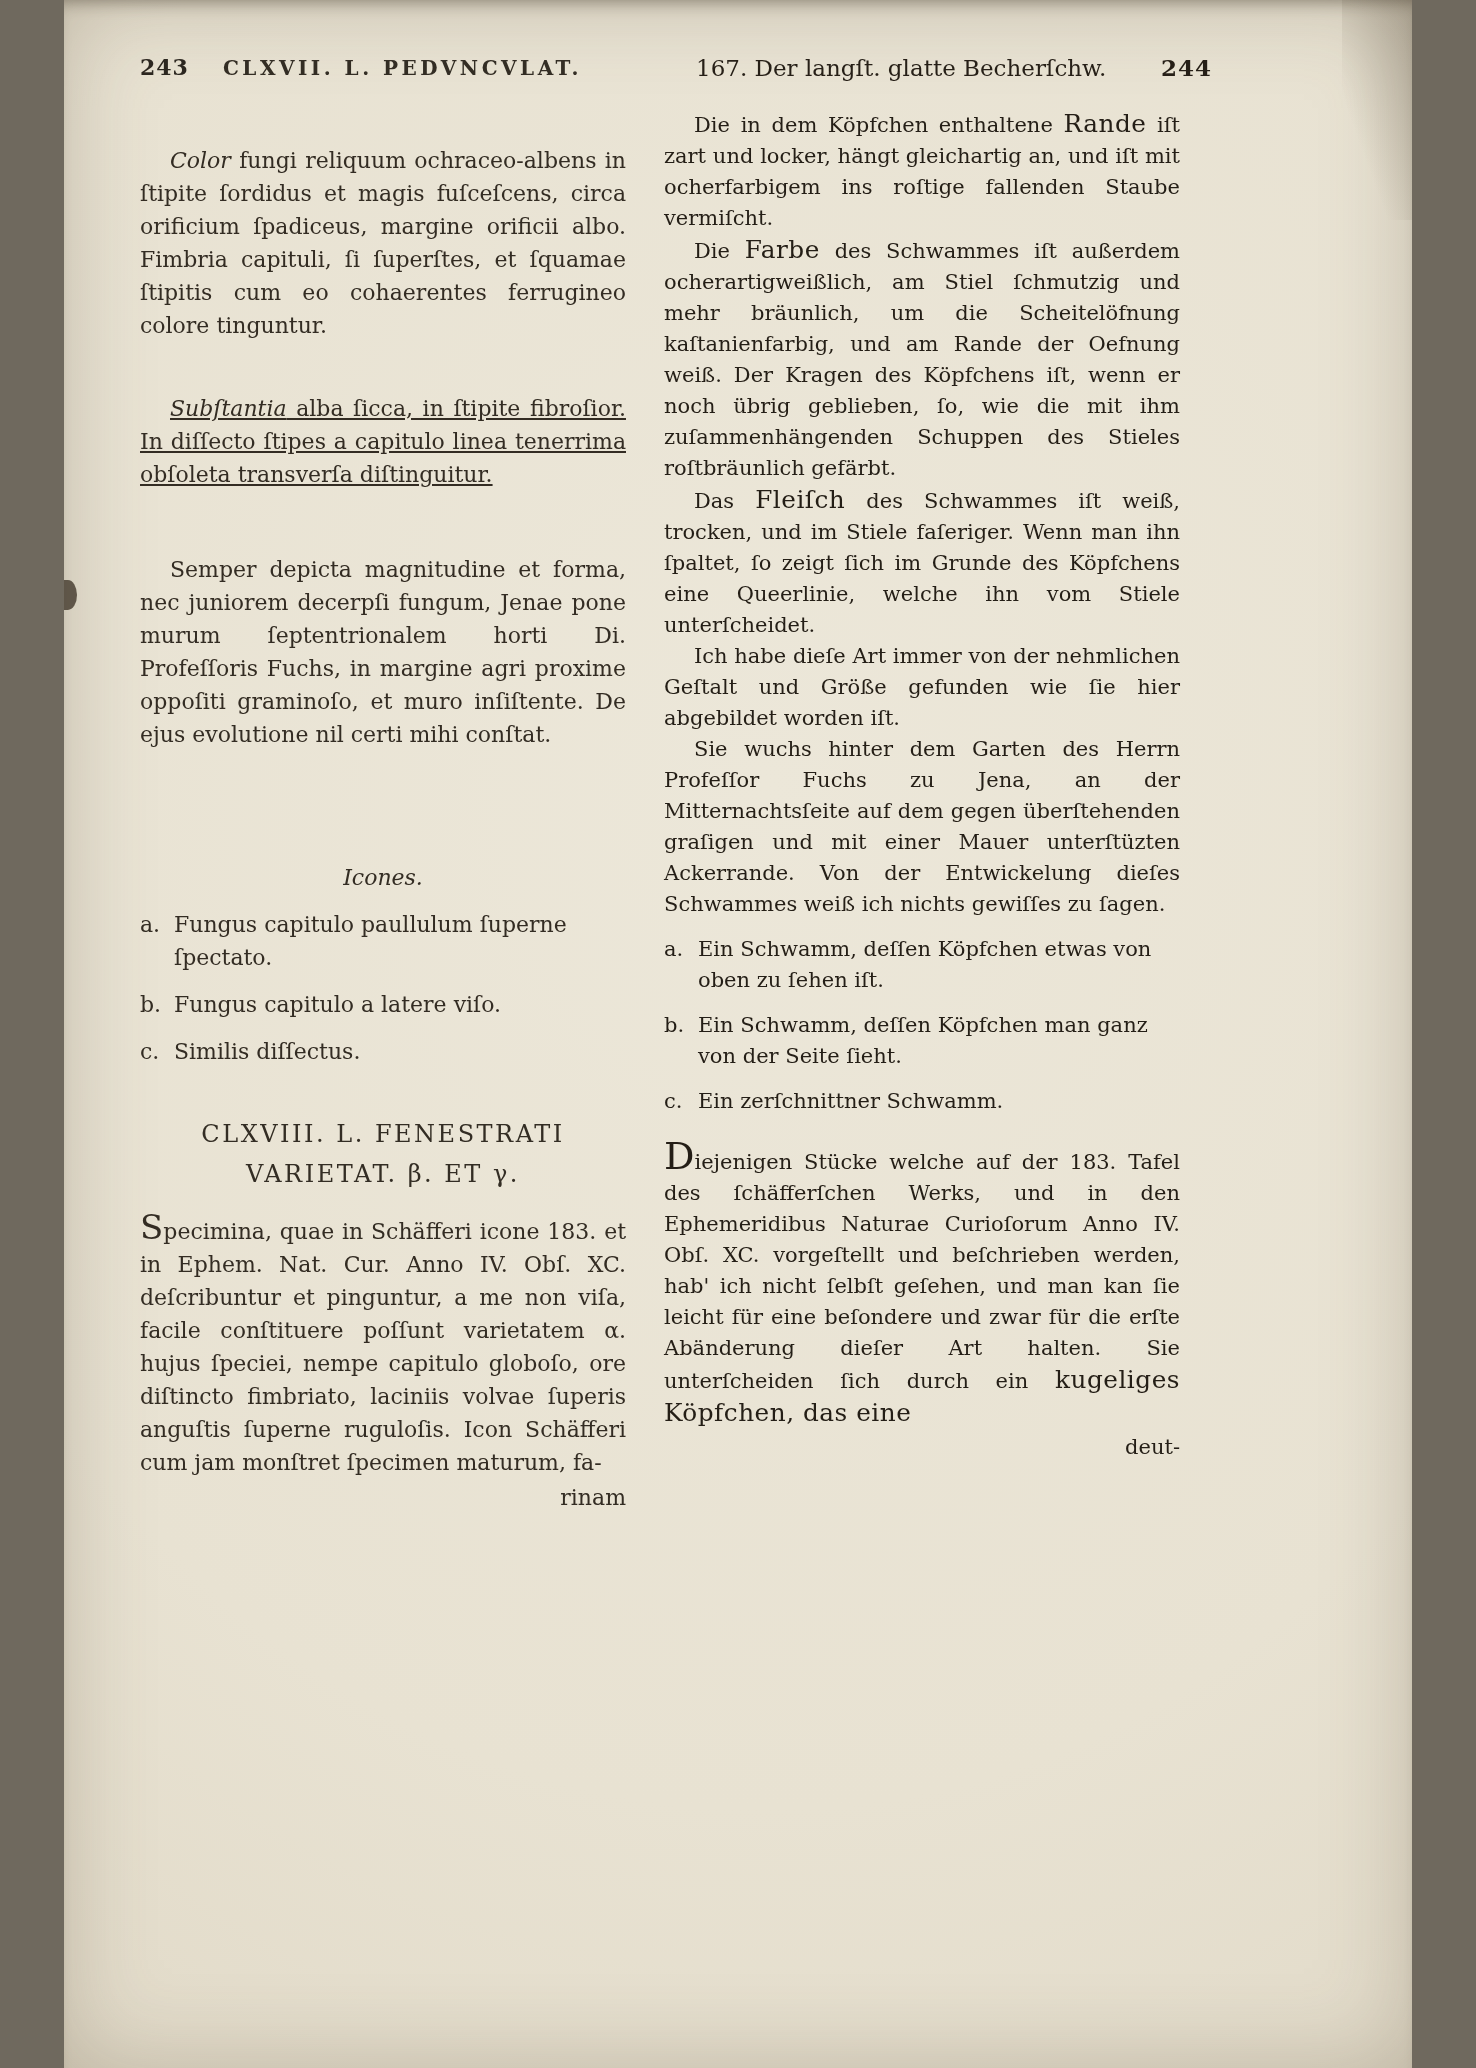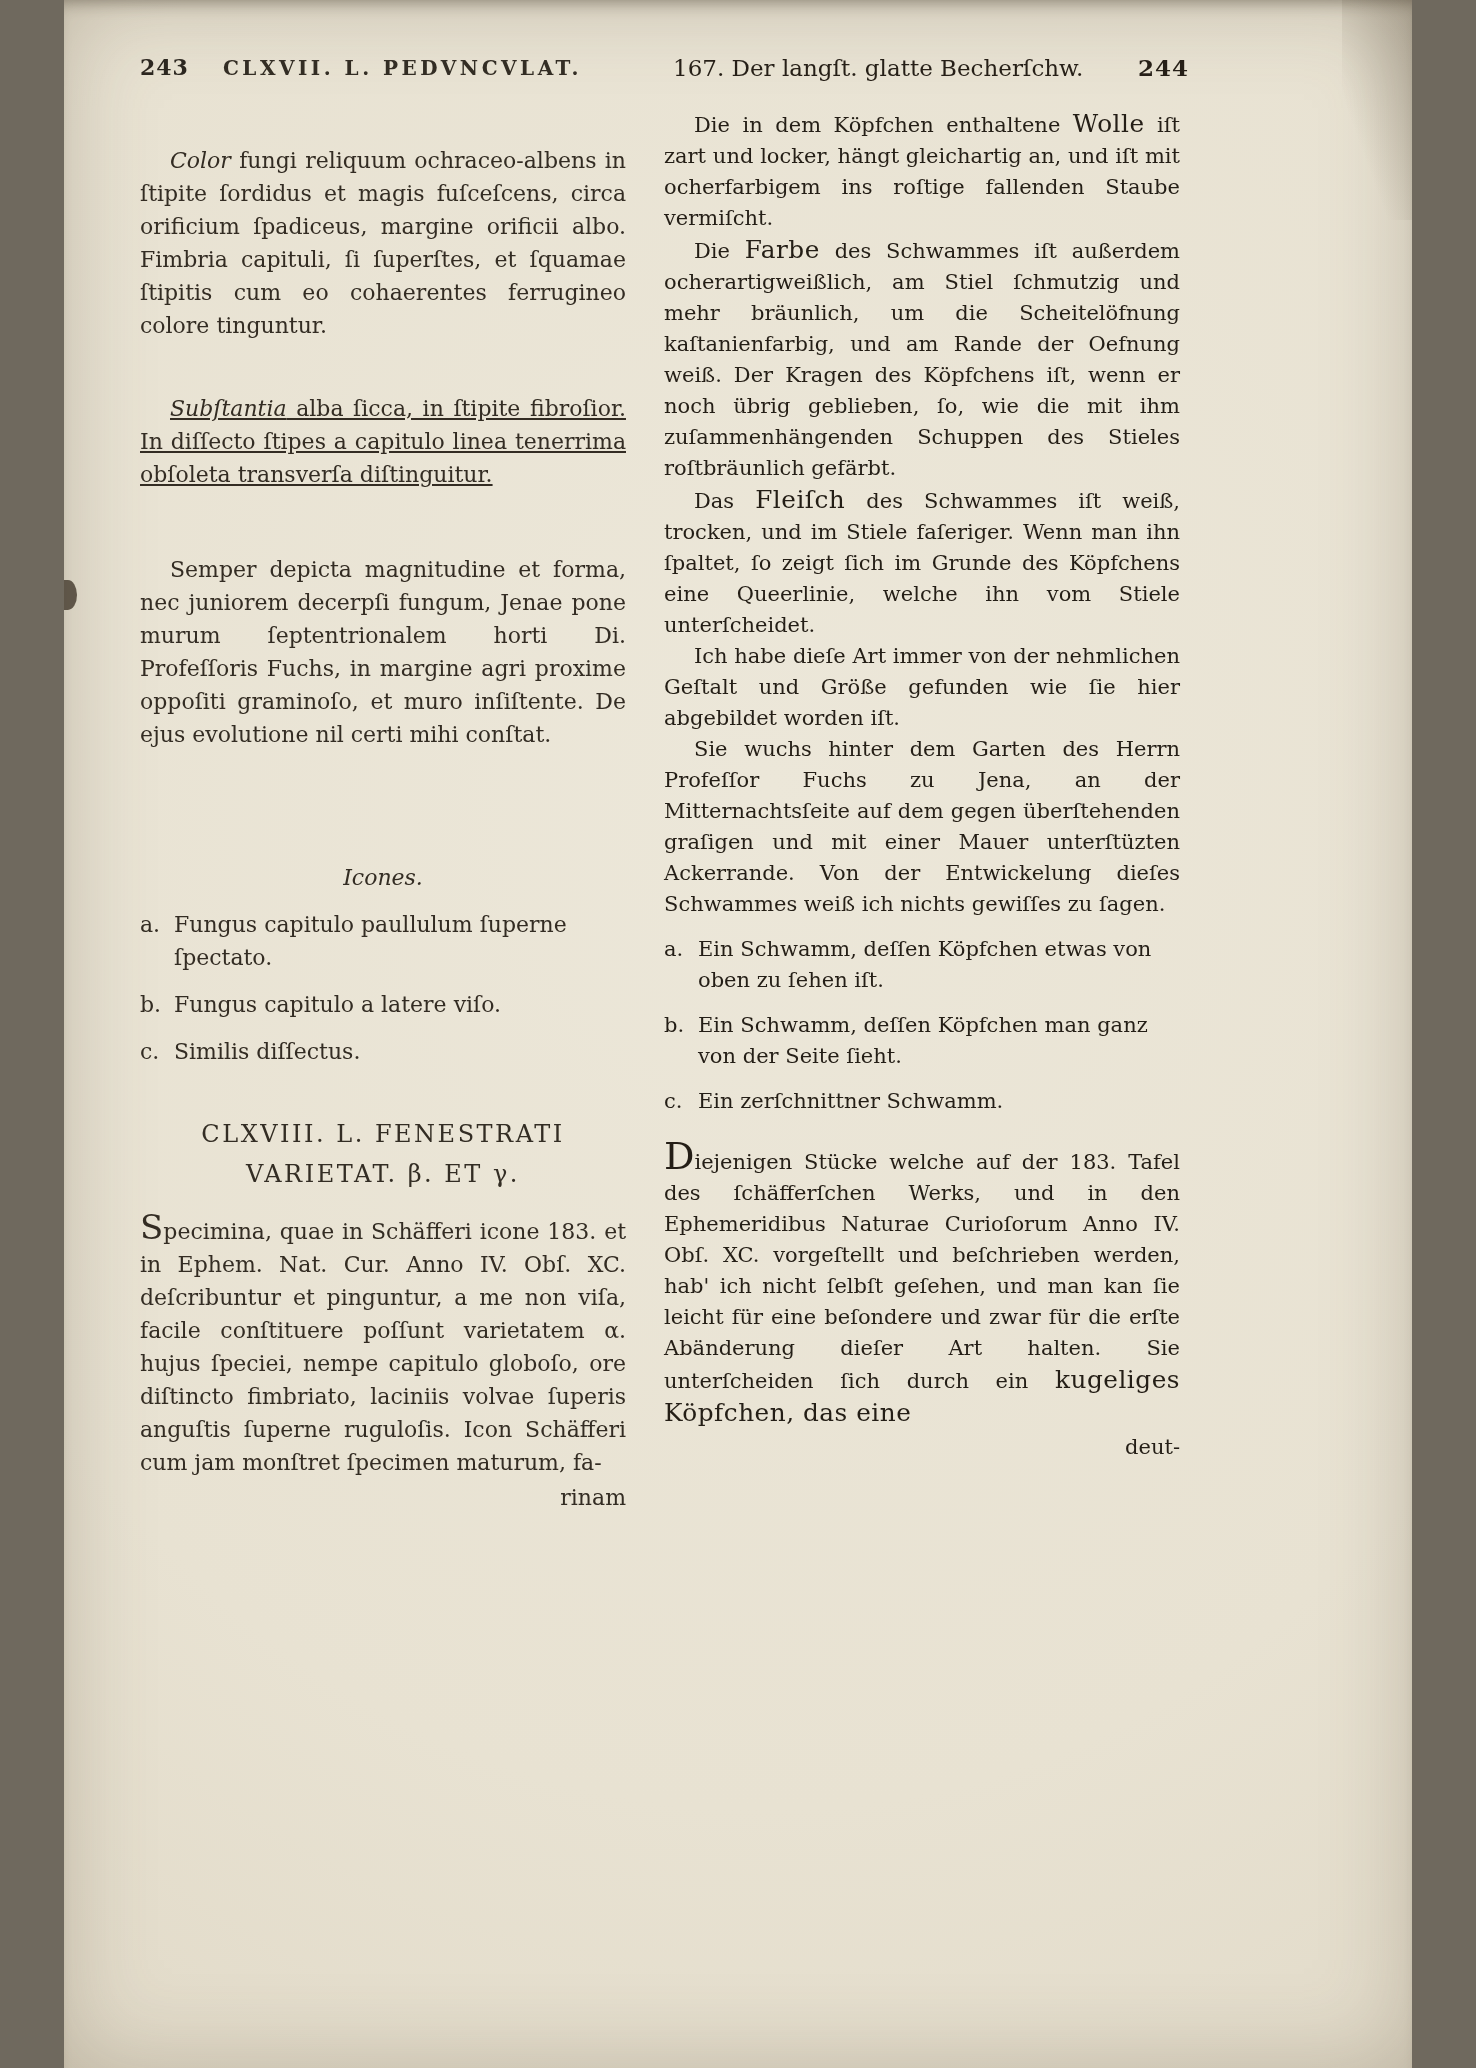--- a/index.html
+++ b/index.html
@@ -31,21 +31,21 @@
   }
   .header {
     position: absolute;
     top: 54px;
     display: flex;
     align-items: baseline;
     font-size: 22px;
   }
   .header-left { left: 76px; width: 486px; gap: 34px; }
   .header-left .running-title { letter-spacing: 3.5px; font-size: 20px; font-weight: bold; color: #332d24; }
-  .header-right { left: 609px; width: 516px; justify-content: space-between; font-size: 23px; color: #261f17; }
+  .header-right { left: 632px; width: 516px; justify-content: space-between; font-size: 23px; color: #261f17; }
   .header .pagenum { font-weight: bold; letter-spacing: 1px; }
 
   .col { position: absolute; }
   .col-left {
     left: 76px; top: 112px; width: 486px;
     font-size: 22px; line-height: 33px;
     text-align: justify;
     color: #332c23;
   }
   .col-right {
@@ -152,21 +152,21 @@
 
     <p class="sec-head"><span>CLXVIII. L. FENESTRATI</span><br>
     <span>VARIETAT. β. ET γ.</span></p>
 
     <p class="sec-body"><span class="initial">S</span><span>pecimina, quae in Schäfferi icone 183. et in Ephem. Nat. Cur. Anno IV. Obſ. XC. deſcribuntur et pinguntur, a me non viſa, facile conſtituere poſſunt varietatem α. hujus ſpeciei, nempe capitulo globoſo, ore diſtincto fimbriato, laciniis volvae ſuperis anguſtis ſuperne ruguloſis. Icon Schäfferi cum jam monſtret ſpecimen maturum, fa-</span></p>
 
     <p class="catchword">rinam</p>
   </div>
 
   <div class="col col-right">
-    <p class="indent"><span>Die in dem Köpfchen enthaltene </span><span class="emph-de">Wolle</span><span> iſt zart und locker, hängt gleichartig an, und iſt mit ocherfarbigem ins roſtige fallenden Staube vermiſcht.</span></p>
+    <p class="indent"><span>Die in dem Köpfchen enthaltene </span><span class="emph-de">Rande</span><span> iſt zart und locker, hängt gleichartig an, und iſt mit ocherfarbigem ins roſtige fallenden Staube vermiſcht.</span></p>
 
     <p class="indent"><span>Die </span><span class="emph-de">Farbe</span><span> des Schwammes iſt außerdem ocherartigweißlich, am Stiel ſchmutzig und mehr bräunlich, um die Scheitelöfnung kaſtanienfarbig, und am Rande der Oefnung weiß. Der Kragen des Köpfchens iſt, wenn er noch übrig geblieben, ſo, wie die mit ihm zuſammenhängenden Schuppen des Stieles roſtbräunlich gefärbt.</span></p>
 
     <p class="indent"><span>Das </span><span class="emph-de">Fleiſch</span><span> des Schwammes iſt weiß, trocken, und im Stiele faſeriger. Wenn man ihn ſpaltet, ſo zeigt ſich im Grunde des Köpfchens eine Queerlinie, welche ihn vom Stiele unterſcheidet.</span></p>
 
     <p class="indent">Ich habe dieſe Art immer von der nehmlichen Geſtalt und Größe gefunden wie ſie hier abgebildet worden iſt.</p>
 
     <p class="indent">Sie wuchs hinter dem Garten des Herrn Profeſſor Fuchs zu Jena, an der Mitternachtsſeite auf dem gegen überſtehenden graſigen und mit einer Mauer unterſtüzten Ackerrande. Von der Entwickelung dieſes Schwammes weiß ich nichts gewiſſes zu ſagen.</p>
 
 

